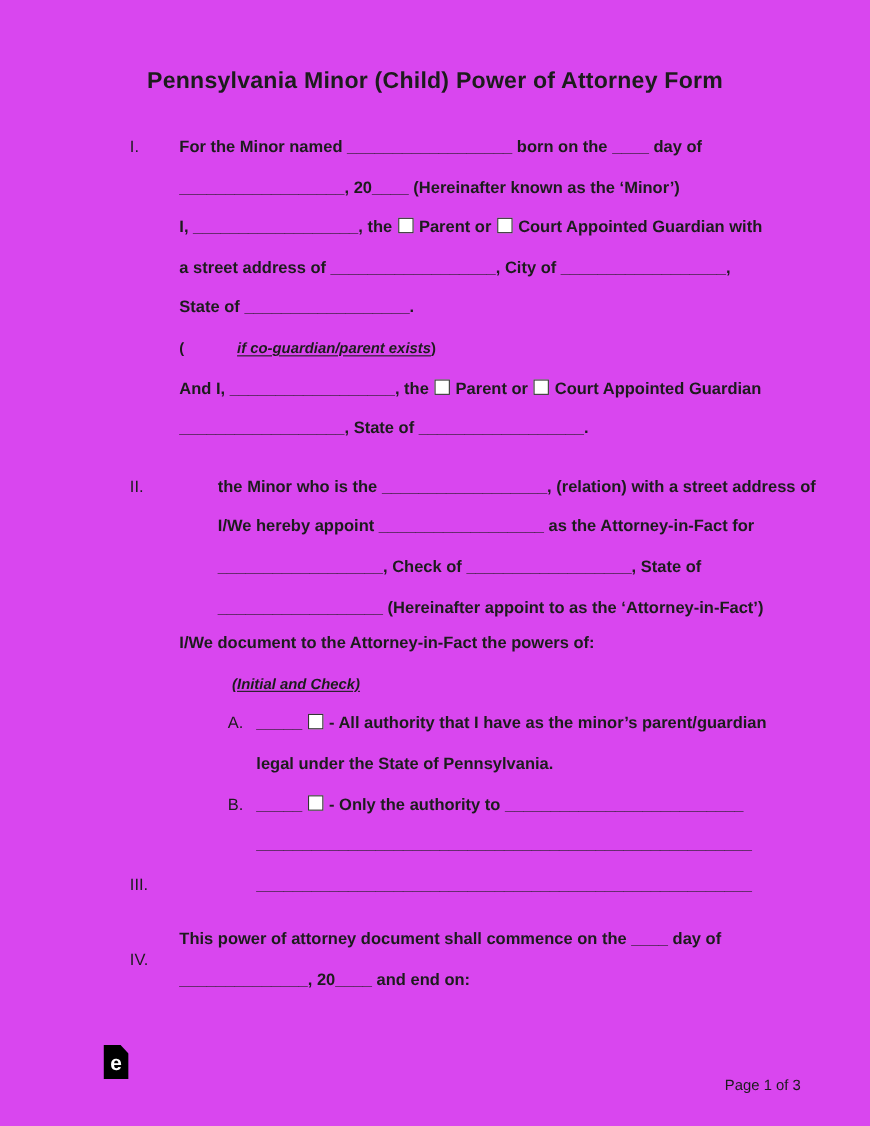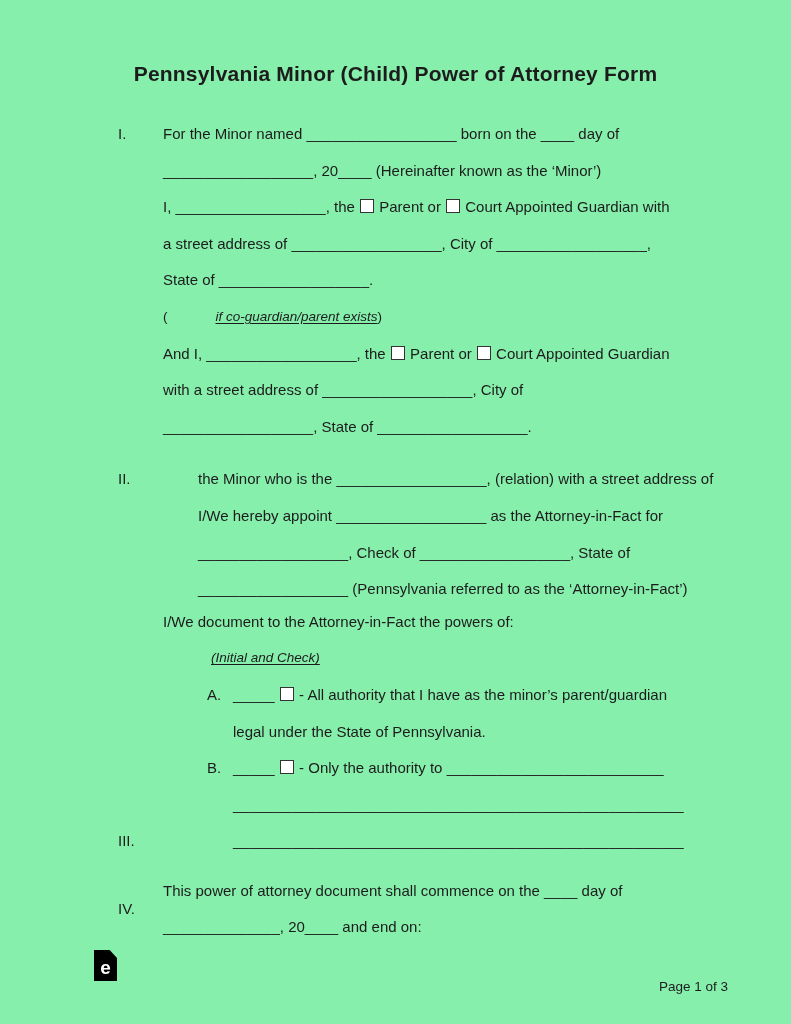--- a/index.html
+++ b/index.html
@@ -1,20 +1,20 @@
 <!DOCTYPE html>
 <html><head>
 <meta charset="utf-8">
 <style>
   html, body { margin: 0; padding: 0; background: #ffffff; }
   .page {
     position: relative;
     width: 791px;
     height: 1024px;
-    background: #86efac;
+    background: #d946ef;
     font-family: "Liberation Sans", sans-serif;
     color: #1c1c1c;
     overflow: hidden;
   }
   .doc-title {
     position: absolute;
     top: 62px;
     left: 0;
     width: 100%;
     text-align: center;
@@ -36,20 +36,21 @@
   .numeral {
     width: 45px;
     flex: 0 0 45px;
     line-height: 36.6px;
   }
   .sec-body { flex: 1; min-width: 0; }
   .sec-body p {
     margin: 0;
     line-height: 36.6px;
     white-space: nowrap;
+    font-weight: bold;
   }
   .checkbox {
     display: inline-block;
     width: 12px;
     height: 12px;
     border: 1px solid #333;
     background: #fff;
     vertical-align: -1px;
     margin: 0 1px;
   }
@@ -106,32 +107,31 @@
     <div class="section">
       <div class="numeral">I.</div>
       <div class="sec-body">
         <p>For the Minor named __________________ born on the ____ day of</p>
         <p>__________________, 20____ (Hereinafter known as the ‘Minor’)</p>
         <p><span>I, __________________, the </span><span class="checkbox"></span><span> Parent or </span><span class="checkbox"></span><span> Court Appointed Guardian with</span></p>
         <p>a street address of __________________, City of __________________,</p>
         <p>State of __________________.</p>
         <p class="small-note"><span>(</span><span class="note-text">if co-guardian/parent exists</span><span>)</span></p>
         <p><span>And I, __________________, the </span><span class="checkbox"></span><span> Parent or </span><span class="checkbox"></span><span> Court Appointed Guardian</span></p>
-        <p>with a street address of __________________, City of</p>
         <p>__________________, State of __________________.</p>
       </div>
     </div>
 
     <div class="section sec2">
       <div class="numeral">II.</div>
       <div class="sec-body">
         <p>the Minor who is the __________________, (relation) with a street address of</p>
         <p>I/We hereby appoint __________________ as the Attorney-in-Fact for</p>
         <p>__________________, Check of __________________, State of</p>
-        <p>__________________ (Pennsylvania referred to as the ‘Attorney-in-Fact’)</p>
+        <p>__________________ (Hereinafter appoint to as the ‘Attorney-in-Fact’)</p>
       </div>
     </div>
 
     <div class="section sec3">
       <div class="numeral">III.</div>
       <div class="sec-body">
         <p>I/We document to the Attorney-in-Fact the powers of:</p>
         <p class="small-note"><span class="note-text">(Initial and Check)</span></p>
 
         <div class="item">

